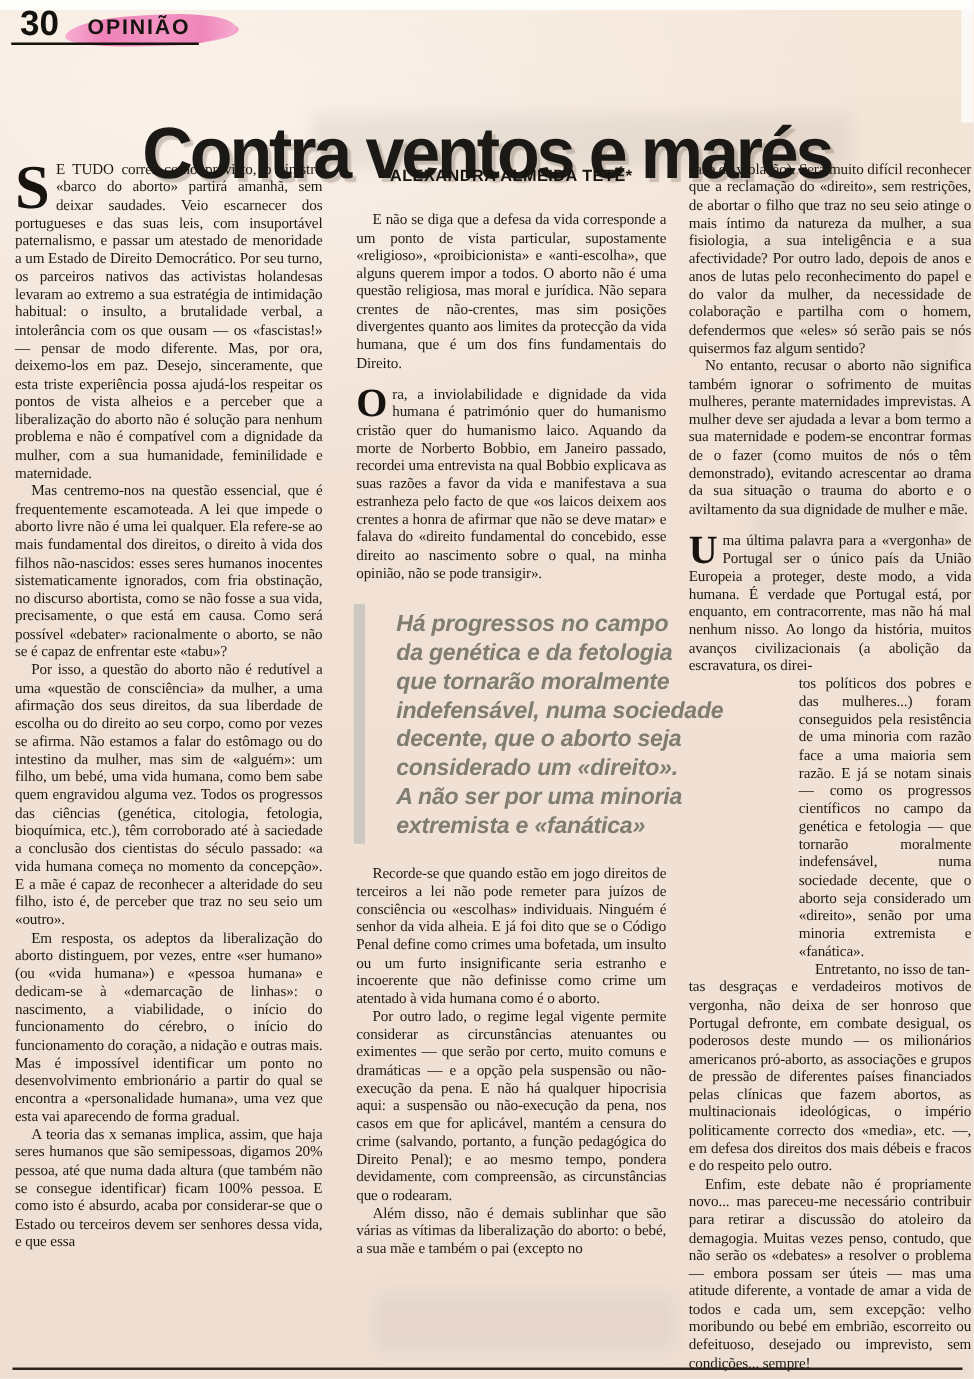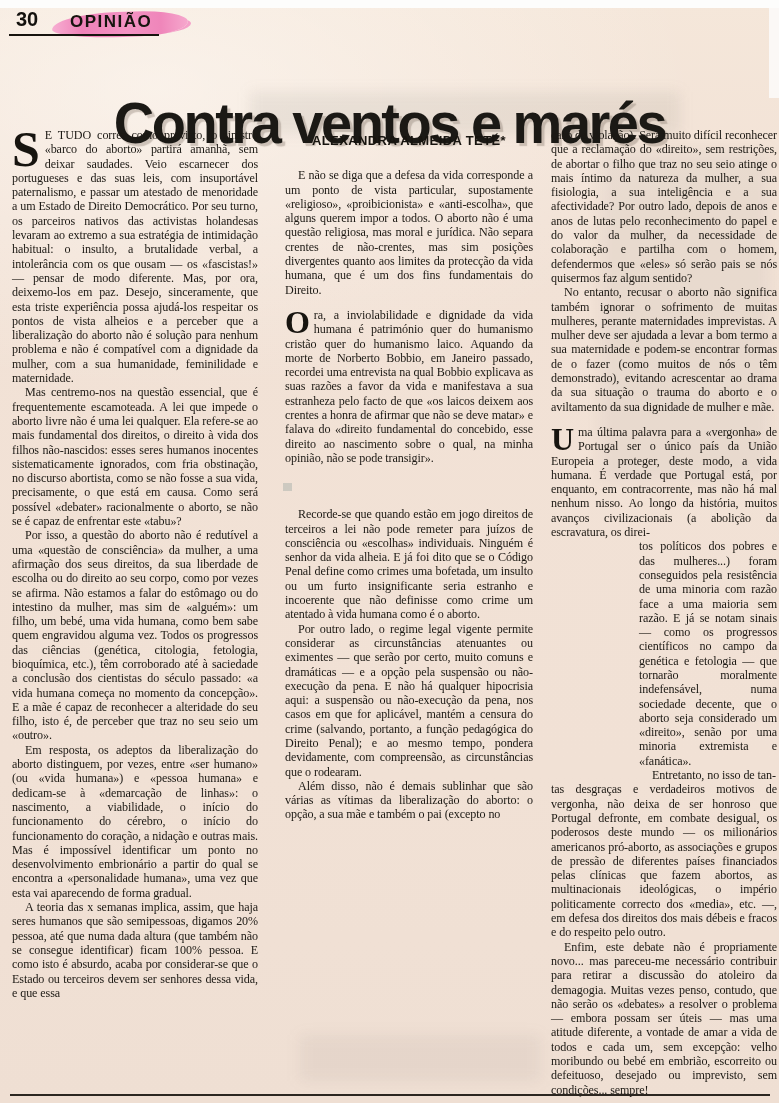--- a/index.html
+++ b/index.html
@@ -23,21 +23,21 @@
   .ghost{position:absolute;filter:blur(7px);pointer-events:none;}
   .ghost-a{left:250px;top:92px;width:430px;height:42px;background:rgba(110,104,98,.10);}
   .ghost-b{left:600px;top:150px;width:170px;height:330px;background:rgba(120,114,108,.07);}
   .ghost-c{left:300px;top:1035px;width:240px;height:46px;background:rgba(110,104,98,.08);}
 
   
   .masthead{position:absolute;left:0;top:0;width:779px;height:48px;}
   .pageno{
     position:absolute;left:16px;top:6px;
     font-family:"Liberation Sans",sans-serif;font-weight:bold;
-    font-size:20px;line-height:26px;color:#14120f;
+    font-size:28px;line-height:26px;color:#14120f;
   }
   .swoosh{
     position:absolute;left:52px;top:12px;width:136px;height:25px;
     background:linear-gradient(90deg,#f7aed2 0%,#ef82b8 22%,#f392c3 55%,#ef86ba 80%,#f6a8cd 100%);
     border-radius:55% 45% 40% 60% / 70% 55% 60% 45%;
     transform:rotate(-2.2deg);
     box-shadow:6px 2px 0 -3px rgba(243,146,195,.85);
   }
   .section-label{
     position:absolute;left:70px;top:12px;
@@ -131,24 +131,32 @@
       <p>Por isso, a questão do aborto não é redutível a uma «questão de consciência» da mulher, a uma afirmação dos seus direitos, da sua liberdade de escolha ou do direito ao seu corpo, como por vezes se afirma. Não estamos a falar do estômago ou do intestino da mulher, mas sim de «alguém»: um filho, um bebé, uma vida humana, como bem sabe quem engravidou alguma vez. Todos os progressos das ciências (genética, citologia, fetologia, bioquímica, etc.), têm corroborado até à saciedade a conclusão dos cientistas do século passado: «a vida humana começa no momento da concepção». E a mãe é capaz de reconhecer a alteridade do seu filho, isto é, de perceber que traz no seu seio um «outro».</p>
       <p>Em resposta, os adeptos da liberalização do aborto distinguem, por vezes, entre «ser humano» (ou «vida humana») e «pessoa humana» e dedicam-se à «demarcação de linhas»: o nascimento, a viabilidade, o início do funcionamento do cérebro, o início do funcionamento do coração, a nidação e outras mais. Mas é impossível identificar um ponto no desenvolvimento embrionário a partir do qual se encontra a «personalidade humana», uma vez que esta vai aparecendo de forma gradual.</p>
       <p>A teoria das x semanas implica, assim, que haja seres humanos que são semipessoas, digamos 20% pessoa, até que numa dada altura (que também não se consegue identificar) ficam 100% pessoa. E como isto é absurdo, acaba por considerar-se que o Estado ou terceiros devem ser senhores dessa vida, e que essa</p>
     </div>
   <div class="col col-2">
       <div class="byline">ALEXANDRA ALMEIDA TETÉ*</div>
       <p>E não se diga que a defesa da vida corresponde a um ponto de vista particular, supostamente «religioso», «proibicionista» e «anti-escolha», que alguns querem impor a todos. O aborto não é uma questão religiosa, mas moral e jurídica. Não separa crentes de não-crentes, mas sim posições divergentes quanto aos limites da protecção da vida humana, que é um dos fins fundamentais do Direito.</p>
       <p class="section-start has-cap"><span class="dropcap cap2">O</span>ra, a inviolabilidade e dignidade da vida humana é património quer do humanismo cristão quer do humanismo laico. Aquando da morte de Norberto Bobbio, em Janeiro passado, recordei uma entrevista na qual Bobbio explicava as suas razões a favor da vida e manifestava a sua estranheza pelo facto de que «os laicos deixem aos crentes a honra de afirmar que não se deve matar» e falava do «direito fundamental do concebido, esse direito ao nascimento sobre o qual, na minha opinião, não se pode transigir».</p>
       <aside class="pullquote">
         <div class="qbar"></div>
+        <div class="qtext">Há progressos no campo
+da genética e da fetologia
+que tornarão moralmente
+indefensável, numa sociedade
+decente, que o aborto seja
+considerado um «direito».
+A não ser por uma minoria
+extremista e «fanática»</div>
       </aside>
       <p>Recorde-se que quando estão em jogo direitos de terceiros a lei não pode remeter para juízos de consciência ou «escolhas» individuais. Ninguém é senhor da vida alheia. E já foi dito que se o Código Penal define como crimes uma bofetada, um insulto ou um furto insignificante seria estranho e incoerente que não definisse como crime um atentado à vida humana como é o aborto.</p>
       <p>Por outro lado, o regime legal vigente permite considerar as circunstâncias atenuantes ou eximentes — que serão por certo, muito comuns e dramáticas — e a opção pela suspensão ou não-execução da pena. E não há qualquer hipocrisia aqui: a suspensão ou não-execução da pena, nos casos em que for aplicável, mantém a censura do crime (salvando, portanto, a função pedagógica do Direito Penal); e ao mesmo tempo, pondera devidamente, com compreensão, as circunstâncias que o rodearam.</p>
-      <p>Além disso, não é demais sublinhar que são várias as vítimas da liberalização do aborto: o opção, a sua mãe e também o pai (excepto no</p>
+      <p>Além disso, não é demais sublinhar que são várias as vítimas da liberalização do aborto: o bebé, a sua mãe e também o pai (excepto no</p>
     </div>
   <div class="col col-3">
       <p class="cont">caso de violação). Será muito difícil reconhecer que a reclamação do «direito», sem restrições, de abortar o filho que traz no seu seio atinge o mais íntimo da natureza da mulher, a sua fisiologia, a sua inteligência e a sua afectividade? Por outro lado, depois de anos e anos de lutas pelo reconhecimento do papel e do valor da mulher, da necessidade de colaboração e partilha com o homem, defendermos que «eles» só serão pais se nós quisermos faz algum sentido?</p>
       <p>No entanto, recusar o aborto não significa também ignorar o sofrimento de muitas mulheres, perante maternidades imprevistas. A mulher deve ser ajudada a levar a bom termo a sua maternidade e podem-se encontrar formas de o fazer (como muitos de nós o têm demonstrado), evitando acrescentar ao drama da sua situação o trauma do aborto e o aviltamento da sua dignidade de mulher e mãe.</p>
       <p class="section-start has-cap"><span class="dropcap cap2">U</span>ma última palavra para a «vergonha» de Portugal ser o único país da União Europeia a proteger, deste modo, a vida humana. É verdade que Portugal está, por enquanto, em contracorrente, mas não há mal nenhum nisso. Ao longo da história, muitos avanços civilizacionais (a abolição da escravatura, os direi-</p>
       <p class="cont indented">tos políticos dos pobres e das mulheres...) foram conseguidos pela resistência de uma minoria com razão face a uma maioria sem razão. E já se notam sinais — como os progressos científicos no campo da genética e fetologia — que tornarão moralmente indefensável, numa sociedade decente, que o aborto seja considerado um «direito», senão por uma minoria extremista e «fanática».</p>
       <p class="indented">Entretanto, no isso de tan-</p>
       <p class="cont">tas desgraças e verdadeiros motivos de vergonha, não deixa de ser honroso que Portugal defronte, em combate desigual, os poderosos deste mundo — os milionários americanos pró-aborto, as associações e grupos de pressão de diferentes países financiados pelas clínicas que fazem abortos, as multinacionais ideológicas, o império politicamente correcto dos «media», etc. —, em defesa dos direitos dos mais débeis e fracos e do respeito pelo outro.</p>
       <p>Enfim, este debate não é propriamente novo... mas pareceu-me necessário contribuir para retirar a discussão do atoleiro da demagogia. Muitas vezes penso, contudo, que não serão os «debates» a resolver o problema — embora possam ser úteis — mas uma atitude diferente, a vontade de amar a vida de todos e cada um, sem excepção: velho moribundo ou bebé em embrião, escorreito ou defeituoso, desejado ou imprevisto, sem condições... sempre!</p>
       <div class="signature">·Vice-presidente da Associação

